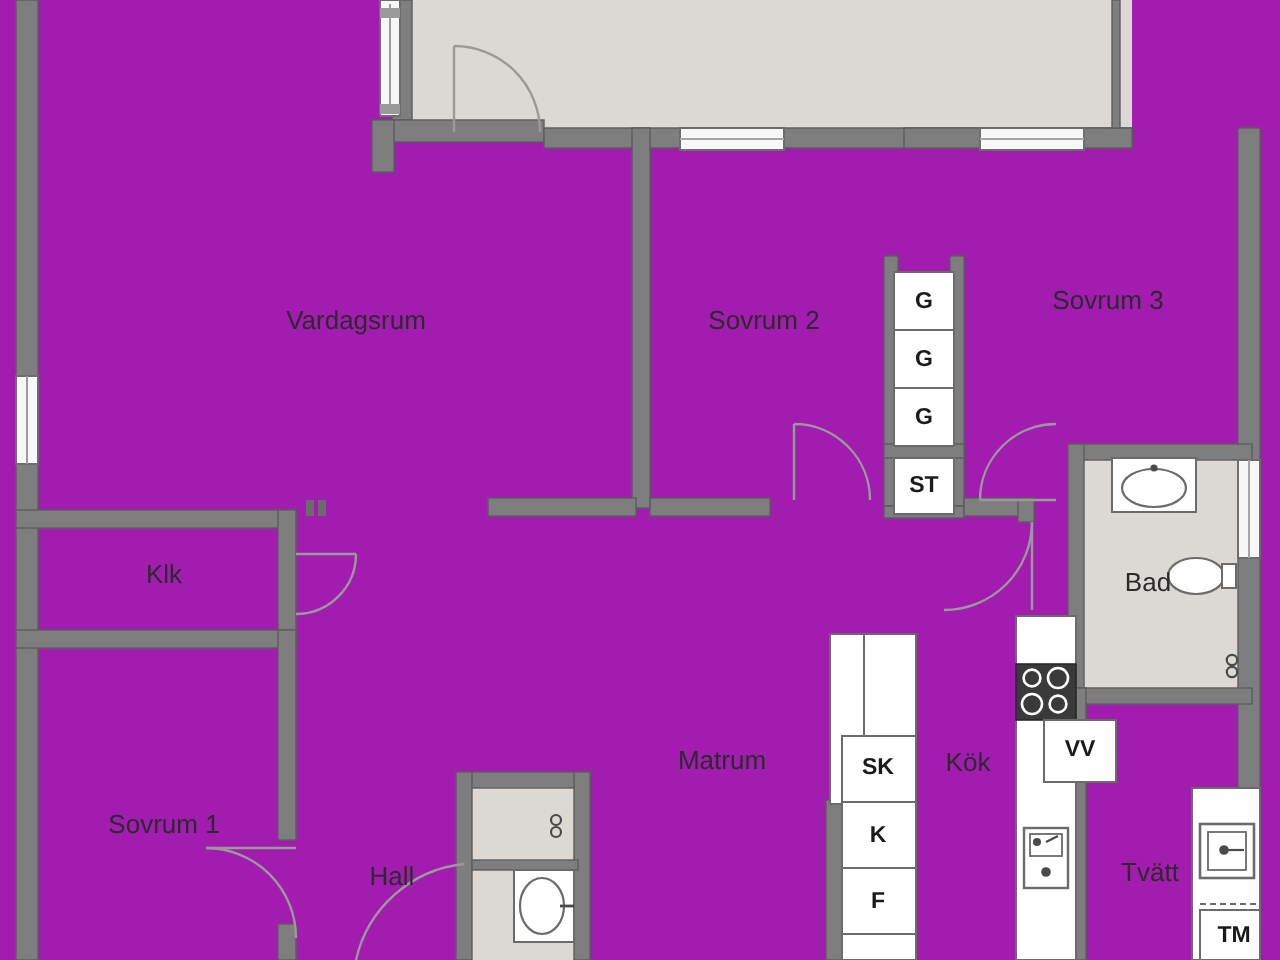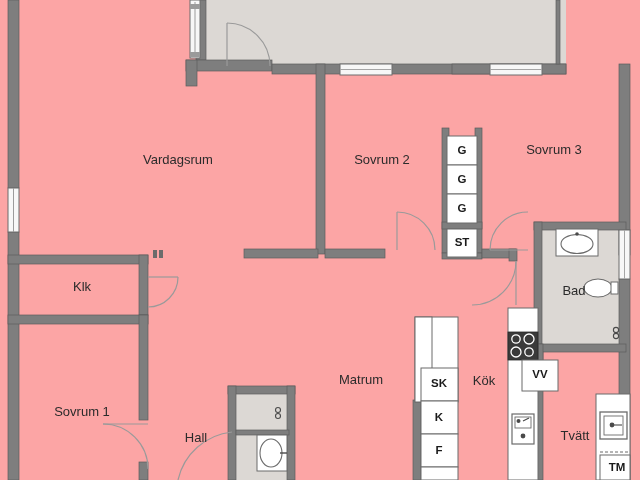--- a/index.html
+++ b/index.html
@@ -10,21 +10,21 @@
   body {
     width: 640px;
     height: 480px;
     overflow: hidden;
     font-family: "Liberation Sans", sans-serif;
   }
   #plan-root {
     position: relative;
     width: 640px;
     height: 480px;
-    background: #fca5a5;
+    background: #a21caf;
   }
   #floorplan-svg {
     display: block;
     width: 640px;
     height: 480px;
   }
   .room-label {
     font-family: "Liberation Sans", sans-serif;
     font-size: 13px;
     fill: #2b2b2b;

